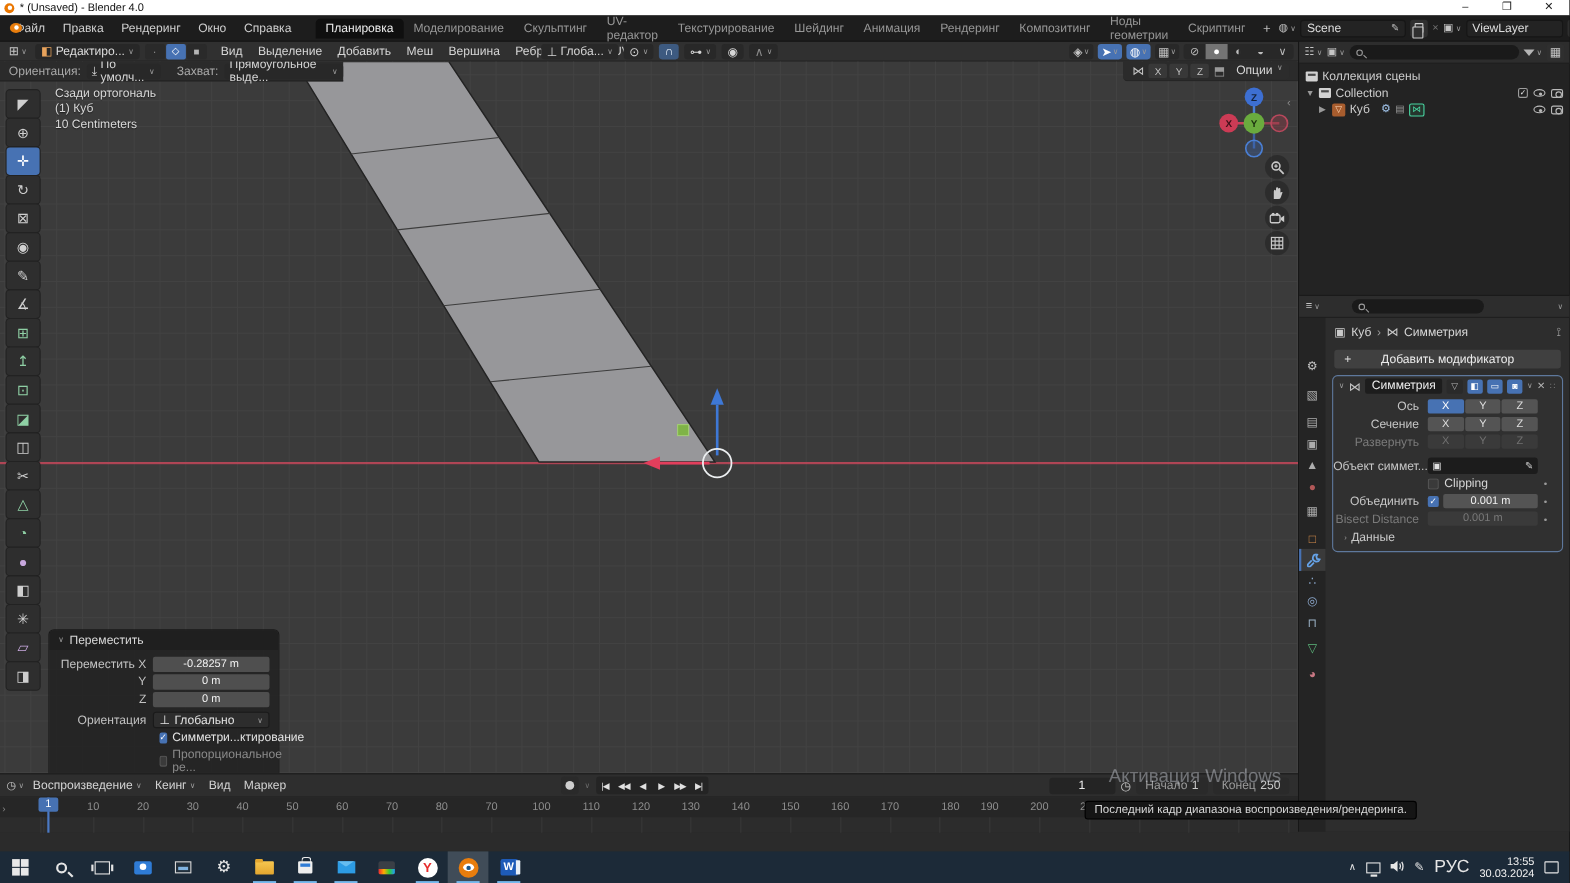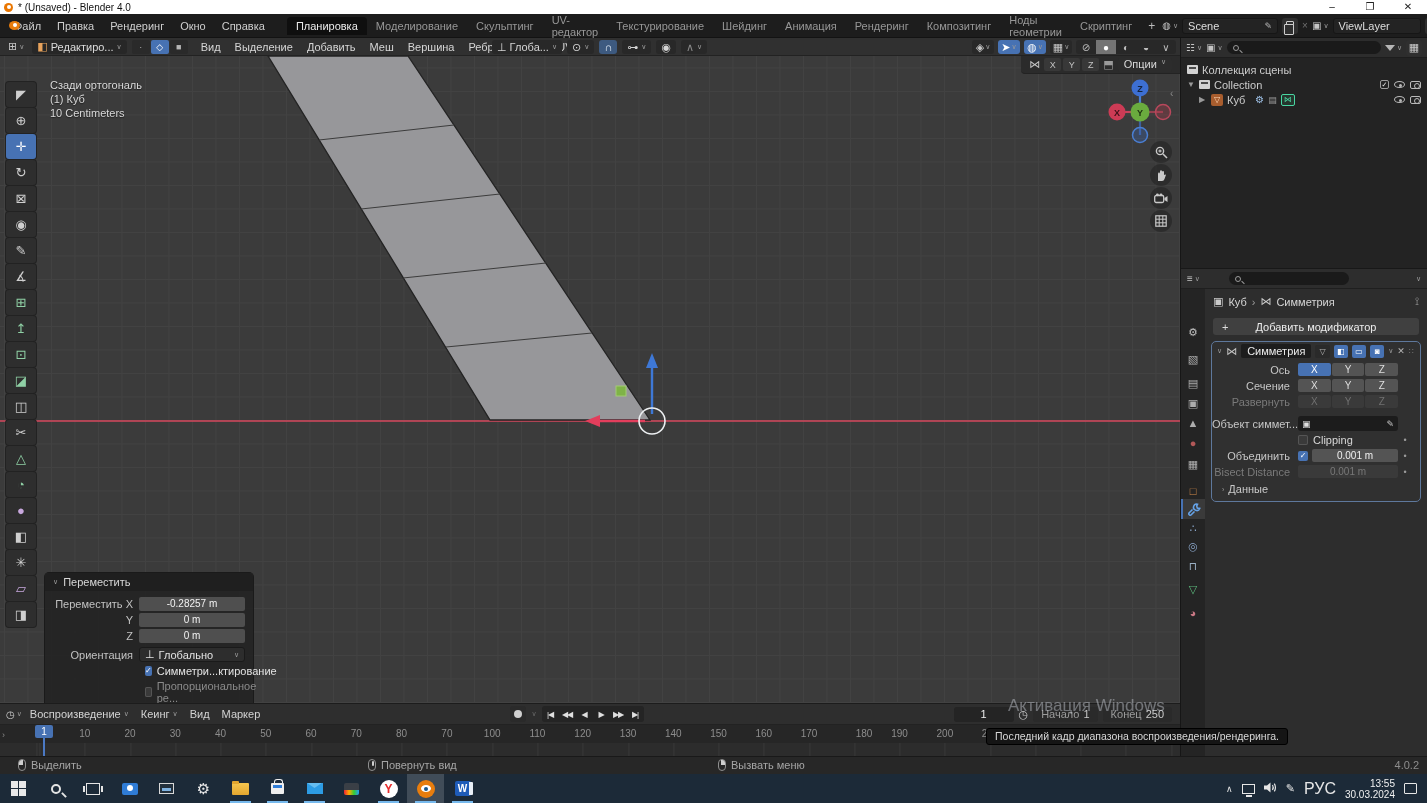--- a/index.html
+++ b/index.html
@@ -338,20 +338,29 @@
       <g>
         <line x1="652" y1="358" x2="652" y2="312" stroke="#3e78d6" stroke-width="2.4"></line>
         <polygon points="646,312 658,312 652,297" fill="#3e78d6"></polygon>
         <line x1="645" y1="365" x2="600" y2="365" stroke="#e33e5c" stroke-width="2.4"></line>
         <polygon points="600,359 600,371 585,365" fill="#e33e5c"></polygon>
         <rect x="616" y="330" width="10" height="10" fill="#7fb347" stroke="#a3cc74" stroke-width="1"></rect>
         <circle cx="652" cy="365" r="13" fill="none" stroke="#eceff1" stroke-width="1.6"></circle>
       </g>
     </svg>
 
+    <div class="ts-strip">
+      <span class="ts-label">Ориентация:</span>
+      <span class="pill">⤓ <span>По умолч...</span><span class="caret">∨</span></span>
+      <span class="ts-label" style="margin-left:10px;">Захват:</span>
+      <span class="pill">
+          <span>Прямоугольное выде...</span>
+          <span class="caret">∨</span>
+        </span>
+    </div>
     <div class="ts-right">
       <span style="color:#c3c3c3;">⋈</span>
       <span id="ts-axes" style="display:inline-flex;gap:2px;">
           <span class="axbtn">X</span>
           <span class="axbtn">Y</span>
           <span class="axbtn">Z</span>
         </span>
       <span style="color:#9a9a9a;">⬒</span>
       <span class="opt-dd">
           <span>Опции</span>
@@ -731,24 +740,20 @@
         <span class="tick" style="left:1080.683px">230</span>
         <span class="tick" style="left:1125.953px">240</span>
         <span class="tick" style="left:1171.223px">250</span>
       </div>
     <div class="kstrip"></div>
     <div class="playhead"></div>
     <div class="ph-badge">1</div>
     <span class="tl-arrow">›</span>
   </div>
 
-  <div class="statusbar">
-    <span id="hints"><span class="hint" style="left:18px"><span class="mouse left"></span>Выделить</span><span class="hint" style="left:368px"><span class="mouse middle"></span>Повернуть вид</span><span class="hint" style="left:718px"><span class="mouse right"></span>Вызвать меню</span></span>
-    <span class="version">4.0.2</span>
-  </div>
 
   <div class="taskbar">
     <div class="apps" id="apps">
         <span class="app">
           <span class="tb-start">
             <i></i>
             <i></i>
             <i></i>
             <i></i>
           </span>

